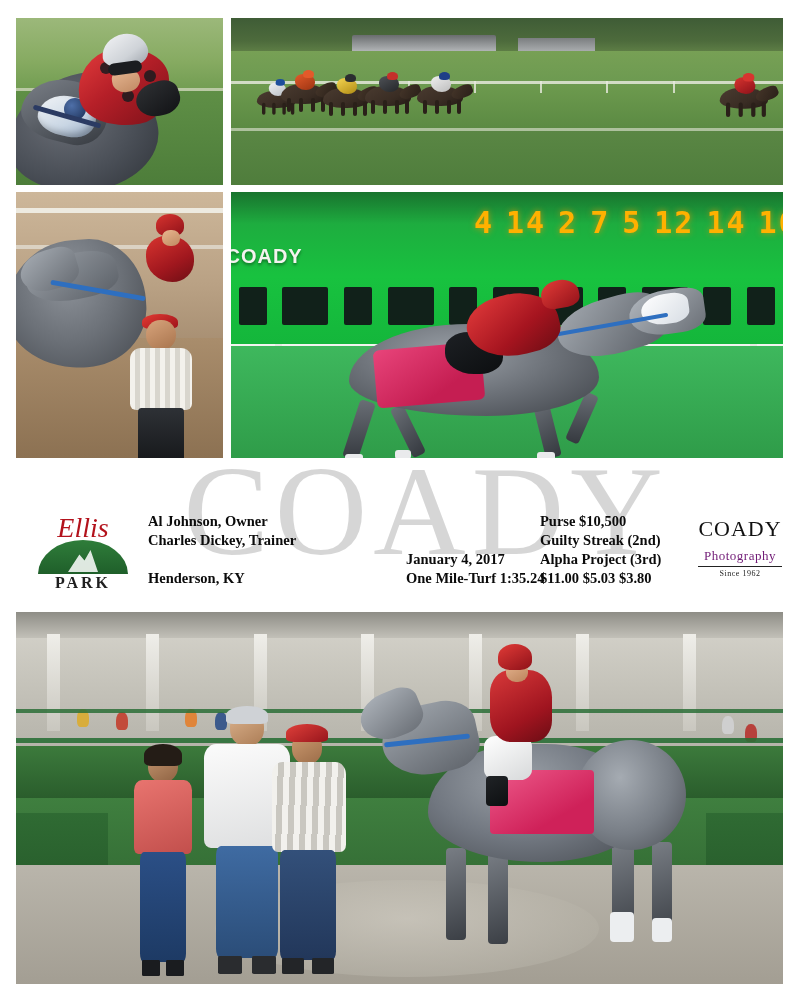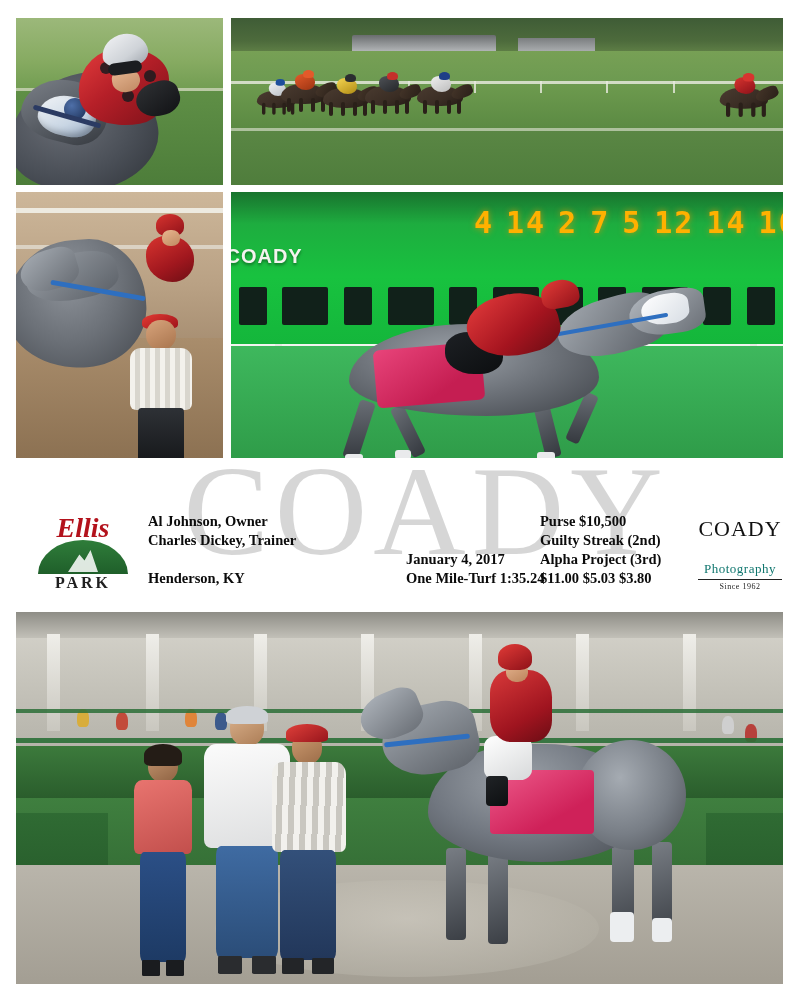--- a/index.html
+++ b/index.html
@@ -386,21 +386,21 @@
   .ellis-logo {
     position:absolute; left:14px; top:46px; width:106px; height:86px;
     border-radius:6px;
     background:#ffffff;
   }
   .ellis-logo .word {
     position:absolute; left:4px; top:2px; width:98px; height:32px;
     color:#b3121c;
     font-family:"Liberation Serif", serif;
     font-style:italic;
-    font-weight:bold;
+    font-weight:normal;
     font-size:28px;
     text-align:center;
     line-height:32px;
   }
   .ellis-logo .arch {
     position:absolute; left:8px; top:30px; width:90px; height:34px;
     border-radius:50% 50% 0 0 / 100% 100% 0 0;
     background: linear-gradient(180deg,#2f7d3a 0%, #1f5f2a 100%);
   }
   .ellis-logo .arch:after {
@@ -441,22 +441,22 @@
   .coady .c-name {
     font-family:"Liberation Serif", serif;
     font-size:22px;
     letter-spacing:1px;
     color:#111;
   }
   .coady .c-sub {
     font-family:"Liberation Serif", serif;
     font-size:13px;
     letter-spacing:.5px;
-    color:#0f766e;
-    margin-top:19px;
+    color:#701a75;
+    margin-top:6px;
   }
   .coady .c-rule {
     width:84px; height:1px; background:#222; margin:2px auto 2px;
   }
   .coady .c-since {
     font-family:"Liberation Serif", serif;
     font-size:8px;
     letter-spacing:.5px;
     color:#222;
   }

